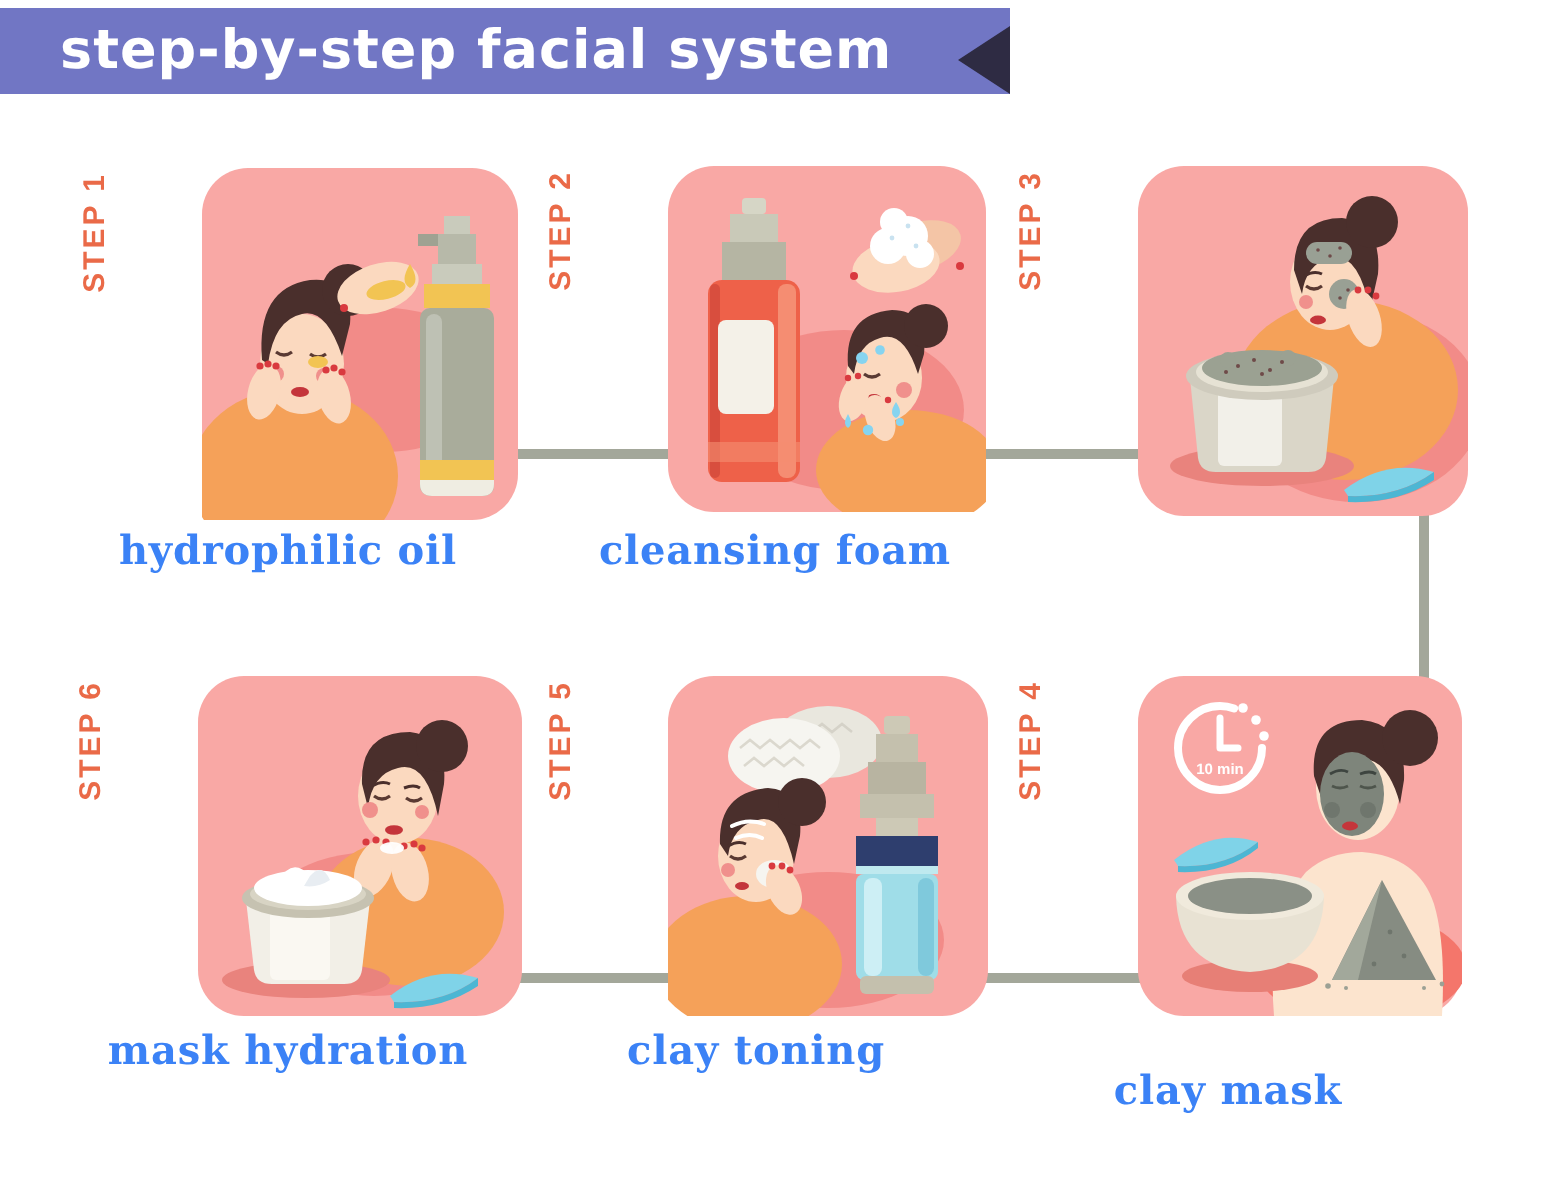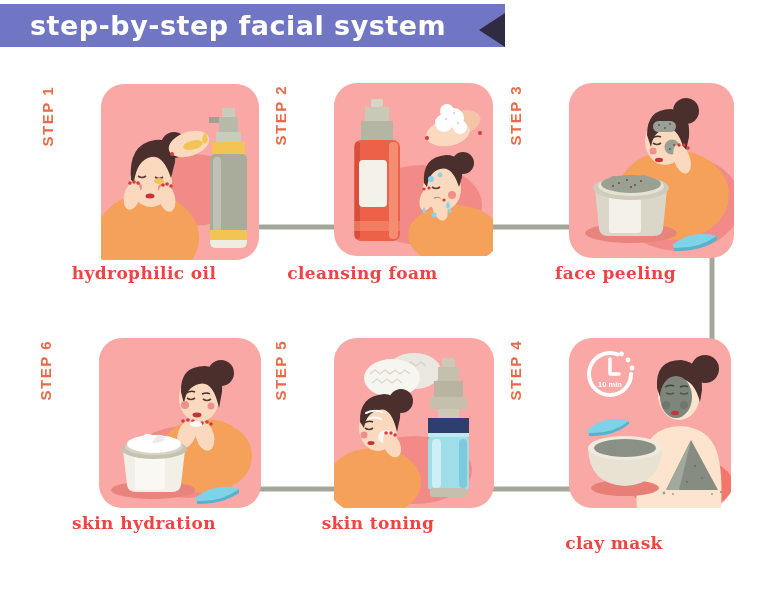--- a/index.html
+++ b/index.html
@@ -14,22 +14,22 @@
   
   .connector{position:absolute;left:0;top:0;width:780px;height:590px;z-index:0;}
   
   .card{position:absolute;z-index:1;padding-left:36px;}
   .card svg{display:block;}
   
   .step-label{position:absolute;z-index:2;color:#EA6A48;font-weight:bold;
          font-family:"Liberation Sans",sans-serif;font-size:15px;letter-spacing:1.5px;
          writing-mode:vertical-rl;transform:rotate(180deg);white-space:nowrap;}
   
-  .caption{position:absolute;z-index:2;text-align:center;color:#ef4444;
-         font-family:"DejaVu Serif",serif;font-weight:bold;font-size:17px;
+  .caption{position:absolute;z-index:2;text-align:center;color:#3b82f6;
+         font-family:"DejaVu Serif",serif;font-weight:bold;font-size:20px;
          letter-spacing:0.4px;white-space:nowrap;}
 </style>
 </head>
 <body>
 
 <div class="stage">
 
   <svg class="connector" viewBox="0 0 780 590">
     <path d="M 246 227 L 696 227 Q 712 227 712 243 L 712 473 Q 712 489 696 489 L 241 489" fill="none" stroke="#A3A79A" stroke-width="5"></path>
     <circle cx="238" cy="227" r="7.5" fill="#A3A79A"></circle>
@@ -139,21 +139,21 @@
           <circle cx="97" cy="96" r="3"></circle>
             <circle cx="106" cy="92" r="2.4"></circle>
           <path d="M 114 118 q 4 6 0 8 q -4 -2 0 -8"></path>
             <circle cx="100" cy="132" r="2.6"></circle>
           <circle cx="116" cy="128" r="2"></circle>
             <path d="M 90 124 q 3 5 0 7 q -3 -2 0 -7"></path>
         </g>
       </g>
     </svg>
   </div>
-  <div class="caption" style="left:243px;top:263px;width:239px;">cleansing foam</div>
+  <div class="caption" style="left:268px;top:263px;width:239px;">cleansing foam</div>
 
   <div class="step-label" style="left:507px;top:85px;">STEP 3</div>
   <div class="card" style="left:533px;top:83px;">
     <svg width="165" height="175" viewBox="0 0 165 175">
       <rect width="165" height="175" rx="23" fill="#F9A8A5"></rect>
       <ellipse cx="110" cy="120" rx="62" ry="48" fill="#F28B88"></ellipse>
       <ellipse cx="104" cy="112" rx="56" ry="45" fill="#F5A159"></ellipse>
       <g>
         <ellipse cx="96" cy="58" rx="20" ry="24" fill="#FBD9BF"></ellipse>
         <path d="M 78 52 Q 78 26 102 26 Q 122 28 120 54 L 116 72 Q 110 42 96 46 Q 84 49 82 64 Z" fill="#4A2F2C"></path>
@@ -195,21 +195,20 @@
             <circle cx="62" cy="104" r="1"></circle>
             <circle cx="44" cy="103" r="1"></circle>
           </g>
       </g>
       <g>
         <path d="M 103 162 Q 124 146 148 153 Q 130 166 105 165 Z" fill="#7FD3E8"></path>
         <path d="M 105 165 Q 130 166 148 153 L 148 157 Q 130 169 105 168 Z" fill="#4DB6D3"></path>
       </g>
     </svg>
   </div>
-  <div class="caption" style="left:493px;top:263px;width:245px;">face peeling</div>
 
   <div class="step-label" style="left:37px;top:340px;">STEP 6</div>
   <div class="card" style="left:63px;top:338px;">
     <svg width="162" height="170" viewBox="0 0 162 170">
       <rect width="162" height="170" rx="23" fill="#F9A8A5"></rect>
       <ellipse cx="88" cy="124" rx="58" ry="36" fill="#F28B88"></ellipse>
       <g>
         <ellipse cx="106" cy="118" rx="47" ry="37" fill="#F5A159"></ellipse>
         <ellipse cx="100" cy="60" rx="20" ry="24" fill="#FBD9BF"></ellipse>
         <path d="M 82 54 Q 81 28 106 28 Q 125 30 123 54 L 120 70 Q 114 42 100 46 Q 87 49 85 66 Z" fill="#4A2F2C"></path>
@@ -246,21 +245,21 @@
         <ellipse cx="55" cy="106" rx="27" ry="9" fill="#FFFFFF"></ellipse>
         <path d="M 40 103 Q 47 90 56 100 Q 62 93 66 102 Q 58 109 46 106 Z" fill="#FFFFFF"></path>
         <path d="M 56 100 Q 62 93 66 102 Q 60 106 53 105 Z" fill="#E8EDF2"></path>
       </g>
       <g>
         <path d="M 96 160 Q 116 144 140 151 Q 123 164 98 163 Z" fill="#7FD3E8"></path>
         <path d="M 98 163 Q 123 164 140 151 L 140 155 Q 122 167 98 166 Z" fill="#4DB6D3"></path>
       </g>
     </svg>
   </div>
-  <div class="caption" style="left:23px;top:513px;width:242px;">skin hydration</div>
+  <div class="caption" style="left:23px;top:513px;width:242px;">mask hydration</div>
 
   <div class="step-label" style="left:272px;top:340px;">STEP 5</div>
   <div class="card" style="left:298px;top:338px;">
     <svg width="160" height="170" viewBox="0 0 160 170">
       <rect width="160" height="170" rx="23" fill="#F9A8A5"></rect>
       <ellipse cx="80" cy="132" rx="58" ry="34" fill="#F28B88"></ellipse>
       <g>
         <ellipse cx="80" cy="33" rx="27" ry="18" fill="#E9E7DE"></ellipse>
         <path d="M 62 28 l 5 -4 5 4 5 -4 5 4 5 -4 5 4" stroke="#D5D2C8" stroke-width="1.3" fill="none"></path>
         <ellipse cx="58" cy="40" rx="28" ry="19" fill="#F6F5F0"></ellipse>
@@ -296,21 +295,21 @@
         <ellipse cx="53" cy="99" rx="9" ry="7" fill="#F6F5F0"></ellipse>
         <ellipse cx="58" cy="107" rx="8" ry="13" transform="rotate(-24 58 107)" fill="#FBD9BF"></ellipse>
         <g fill="#D93A3F">
             <circle cx="52" cy="95" r="1.7"></circle>
             <circle cx="57" cy="95" r="1.7"></circle>
             <circle cx="61" cy="97" r="1.7"></circle>
           </g>
       </g>
     </svg>
   </div>
-  <div class="caption" style="left:258px;top:513px;width:240px;">skin toning</div>
+  <div class="caption" style="left:258px;top:513px;width:240px;">clay toning</div>
 
   <div class="step-label" style="left:507px;top:340px;">STEP 4</div>
   <div class="card" style="left:533px;top:338px;">
     <svg width="162" height="170" viewBox="0 0 162 170">
       <rect width="162" height="170" rx="23" fill="#F9A8A5"></rect>
       <ellipse cx="112" cy="146" rx="52" ry="28" fill="#F4766B"></ellipse>
       <g>
         <path d="M 68 170 Q 64 120 84 98 Q 95 88 112 88 Q 140 90 148 114 Q 154 134 152 170 Z" fill="#FCE4CE"></path>
         <ellipse cx="110" cy="56" rx="21" ry="26" fill="#FCE4CE"></ellipse>
         <path d="M 88 50 Q 86 22 112 22 Q 134 24 133 52 L 131 64 Q 124 38 108 42 Q 93 46 92 62 Z" fill="#4A2F2C"></path>

